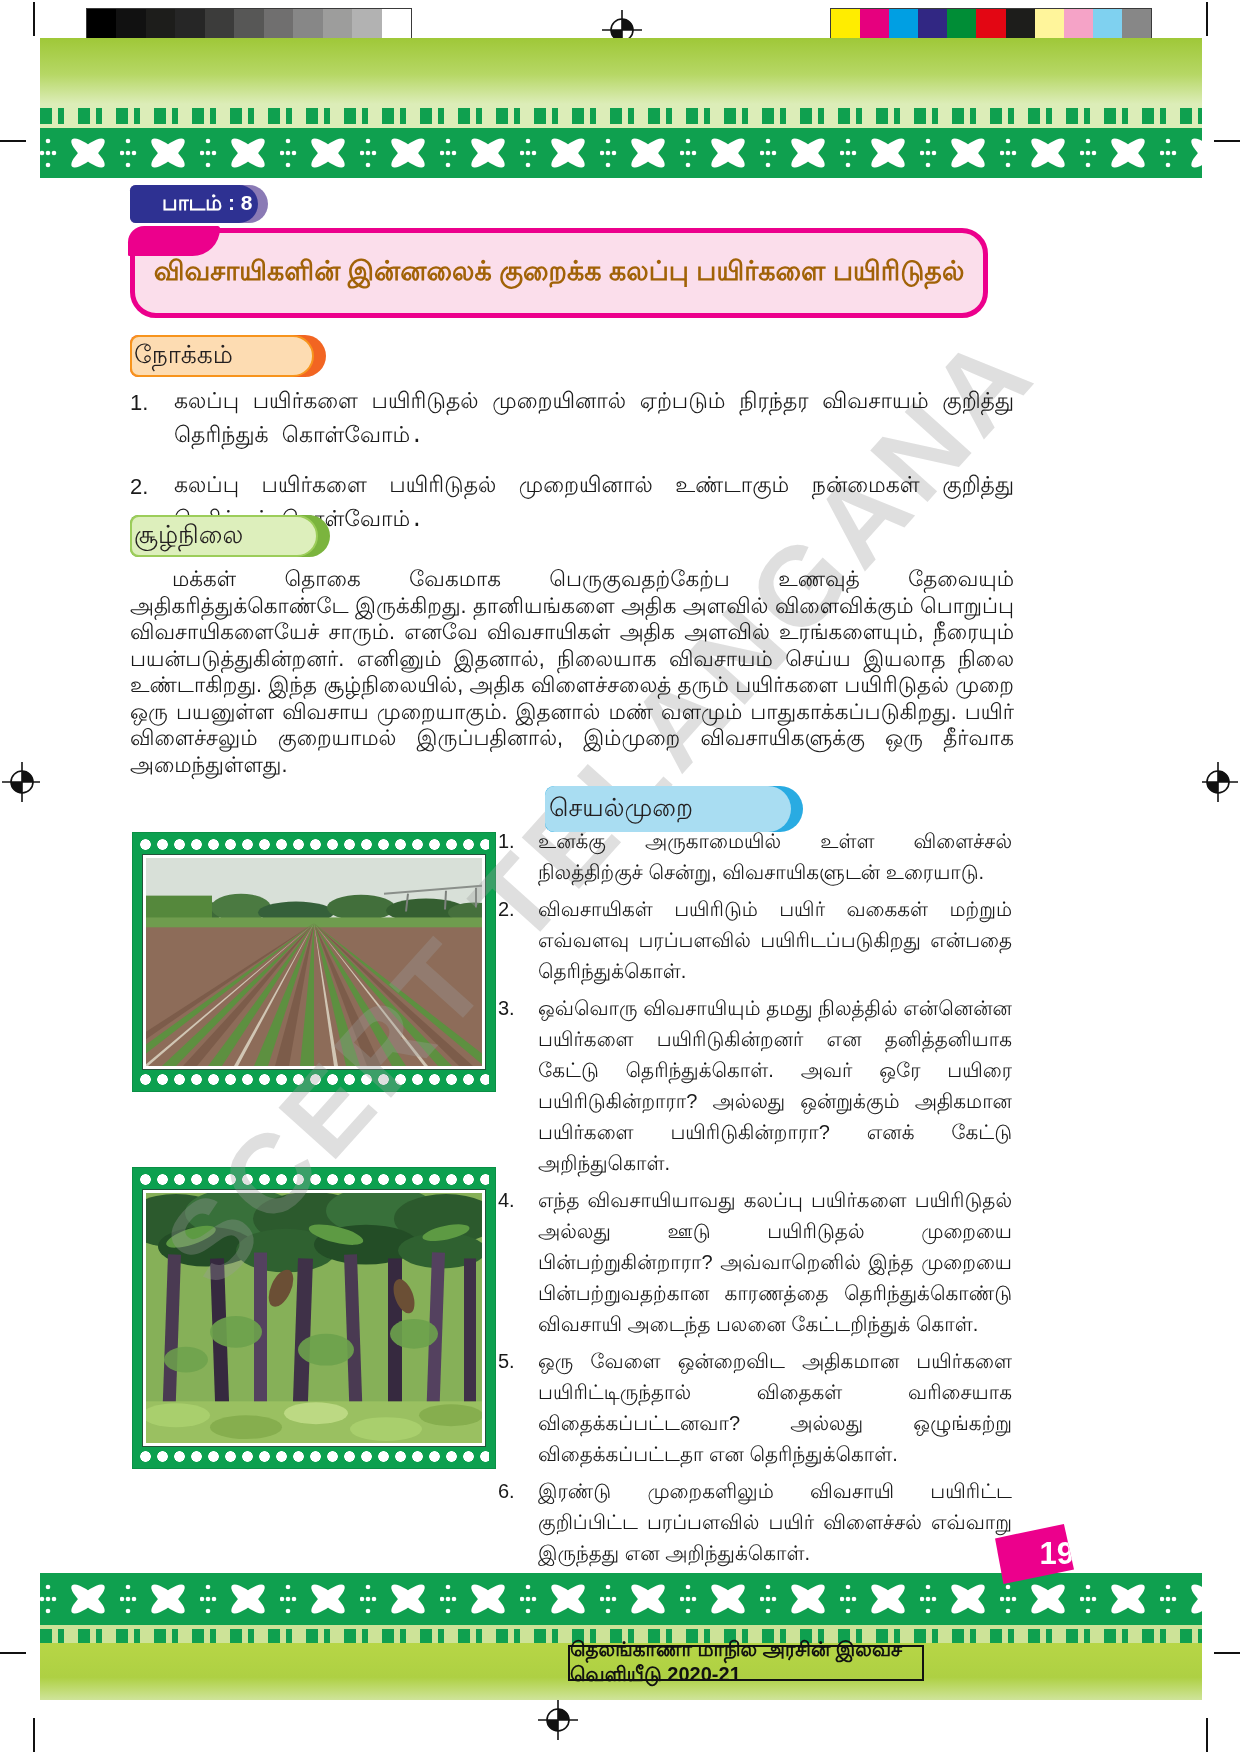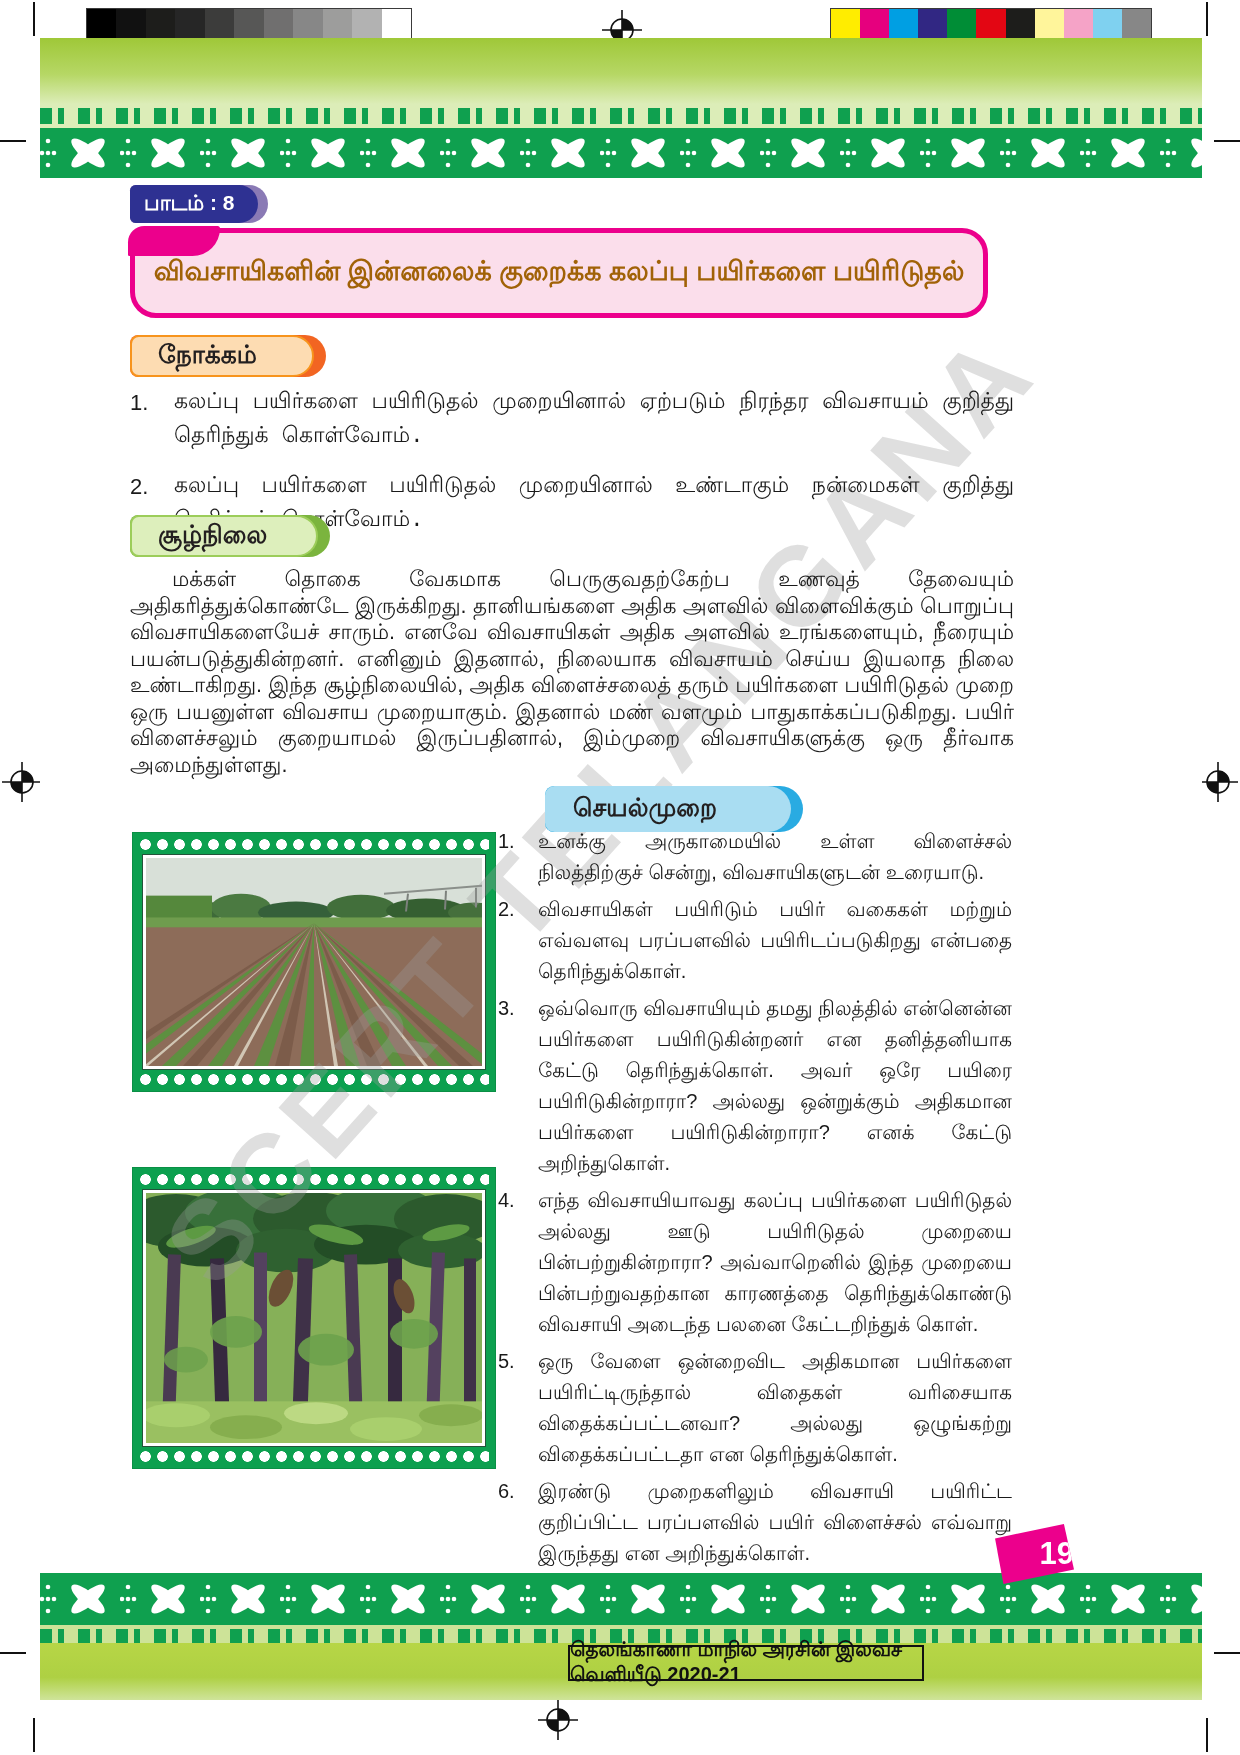--- a/index.html
+++ b/index.html
@@ -36,33 +36,33 @@
 
   
   .watermark{position:absolute;left:560px;top:770px;transform:translate(-50%,-50%) rotate(-48deg);
     font-size:112px;font-weight:bold;letter-spacing:8px;color:#9d9d9d;opacity:.32;white-space:nowrap;z-index:5;}
 
   
   .lesson-badge{position:absolute;left:90px;top:147px;width:138px;height:38px;z-index:6;
     background:#8a7ab5;border-radius:6px 22px 22px 6px;}
   .lesson-badge .fill{position:absolute;inset:0 10px 0 0;background:#2e3192;border-radius:6px 20px 20px 6px;}
   .lesson-badge .label{position:relative;z-index:2;display:flex;align-items:center;height:100%;
-    padding-left:14px;color:#ffffff;font-weight:bold;font-size:21px;}
+    padding-left:32px;color:#ffffff;font-weight:bold;font-size:21px;}
 
   .title-box{position:absolute;left:90px;top:190px;width:858px;height:90px;z-index:6;box-sizing:border-box;
     border:5px solid #ec008c;background:#fbdeeb;border-radius:26px;display:flex;align-items:center;justify-content:center;}
   .title-box::before{content:"";position:absolute;left:-7px;top:-7px;width:92px;height:30px;
     background:#ec008c;border-radius:26px 4px 44px 2px;}
   .title-text{color:#a16207;font-weight:bold;font-size:27px;text-align:center;padding:0 14px;}
 
   
   .pill{position:absolute;z-index:6;border-radius:10px 26px 26px 10px;}
   .pill .fill{position:absolute;inset:0 12px 0 0;border-radius:10px 24px 24px 10px;box-sizing:border-box;}
   .pill .label{position:relative;z-index:2;display:flex;align-items:center;height:100%;
-    padding-left:28px;font-weight:bold;font-size:25px;color:#231f20;}
+    padding-left:4px;font-weight:normal;font-size:25px;color:#231f20;}
   .pill-orange{left:90px;top:297px;width:196px;height:42px;background:#f26522;}
   .pill-orange .fill{background:#fddcb2;border:2px solid #f7941d;}
   .pill-green{left:90px;top:477px;width:200px;height:42px;background:#7bb43e;}
   .pill-green .fill{background:#ddefbc;border:2px solid #9ccd5a;}
   .pill-blue{left:505px;top:740px;width:258px;height:46px;background:#29abe2;margin-top:8px;}
   .pill-blue .fill{background:#a9ddf2;border:0;}
 
   
   .obj-list{position:absolute;left:90px;top:348px;width:884px;z-index:6;}
   .obj-item{display:flex;margin-bottom:16px;font-size:22px;line-height:34px;}

